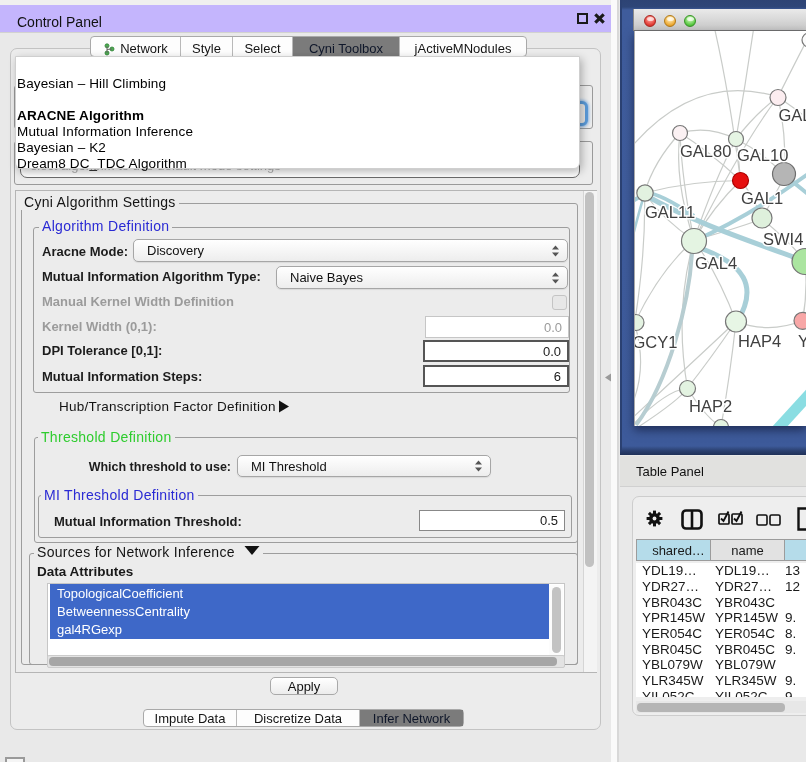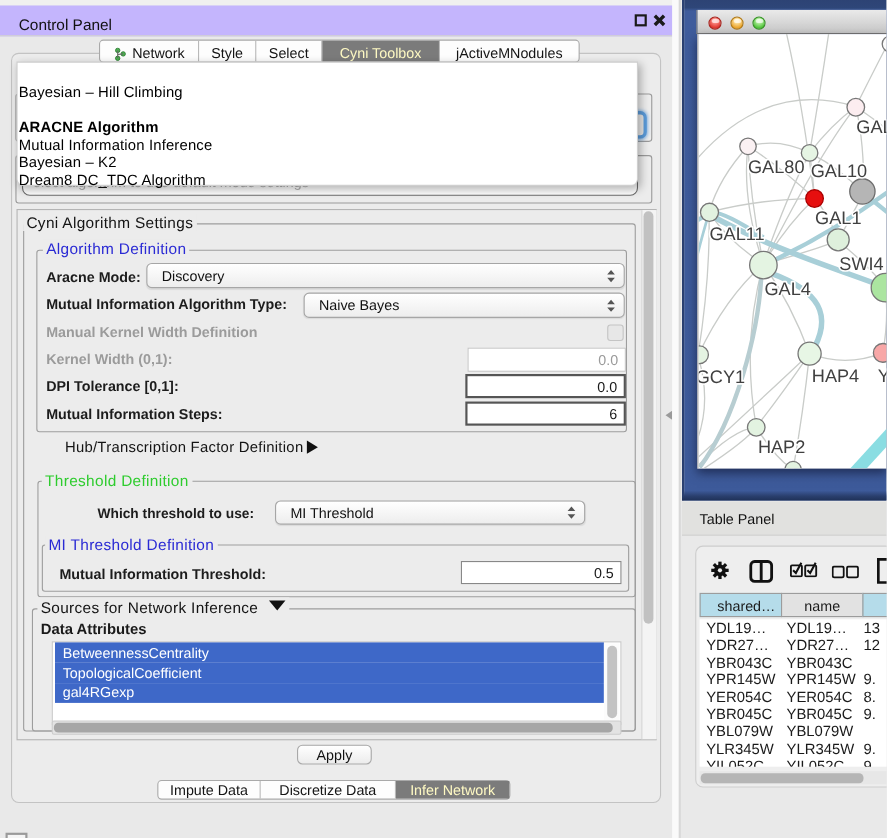--- a/index.html
+++ b/index.html
@@ -8,21 +8,21 @@
 .abs { position:absolute; }
 .bold { font-weight:bold; }
 
 #titlebar { left:0; top:5px; width:612px; height:28px; background:#c4b5fd; border-bottom:1px solid #d2d2d0; }
 #titlebar .t { position:absolute; left:17px; top:9px; font-size:14px; color:#111; }
 #sqbtn { left:577px; top:13px; width:11px; height:11px; border:2px solid #1a1a1a; background:transparent; }
 
 #tabbar { left:90px; top:36px; width:437px; height:21px; background:#fdfdfd; border:1px solid #a9a9a9; border-radius:4px; display:flex; }
 .tabseg { height:100%; display:flex; align-items:flex-end; justify-content:center; font-size:13px; color:#141414; border-right:1px solid #b9b9b9; }
 .tabseg:last-child { border-right:none; }
-.tabseg.sel { background:#7b7b7b; color:#fef9c3; }
+.tabseg.sel { background:#7b7b7b; color:#0f172a; }
 
 #container { left:10px; top:48px; width:591px; height:682px; background:#ececec; border:1px solid #c3c3c3; border-radius:7px; }
 
 #hidcombo { left:546px; top:101px; width:42px; height:25px; border:3px solid #5a9ad8; box-shadow:0 0 3px 1px #8cb8e6; border-radius:6px; background:#e4e4e4; }
 #hidgroupA { left:14px; top:85px; width:579px; height:44px; border:1px solid #9a9a9a; border-radius:3px; }
 #hidgroupB { left:14px; top:141px; width:579px; height:44px; border:1px solid #9a9a9a; border-radius:3px; }
 #hidwhite { left:20px; top:146px; width:560px; height:32px; border:1.5px solid #6b6b6b; border-radius:7px; background:#ffffff; }
 
 #scrollpanel { left:15px; top:190px; width:582px; height:483px; background:#ececec; border:1px solid #b5b5b5; }
 #vsb { left:583px; top:191px; width:14px; height:481px; background:#f4f4f4; border-left:1px solid #d5d5d5; }
@@ -134,36 +134,36 @@
 <div class="field" style="left:423px;top:365px;width:146px;height:22px;border:2px solid #555;">6</div>
 
 <div class="abs" style="left:37px;top:399px;font-size:13.5px;letter-spacing:0.25px;color:#141414;margin-left:22px;">Hub/Transcription Factor Definition</div>
 <svg class="abs" style="left:278px;top:400px" width="12" height="13" viewBox="0 0 12 13">
     <path d="M1 0.5 L11 6.5 L1 12.5 Z" fill="#111"></path>
   </svg>
 
 <div class="grp" style="left:34px;top:437px;width:544px;height:106px;"></div>
 <div class="grplabel" style="left:38px;top:429px;color:#2ecc2e;">Threshold Definition</div>
 <div class="row-label" style="left:60px;top:460px;width:171px;text-align:right;font-size:12.5px;">Which threshold to use:</div>
-<div class="combo" style="left:250px;top:455px;width:282px;height:22px;">MI Threshold<svg width="9" height="13" viewBox="0 0 9 13">
+<div class="combo" style="left:237px;top:455px;width:254px;height:22px;">MI Threshold<svg width="9" height="13" viewBox="0 0 9 13">
       <path d="M4.5 1 L8 5 L1 5 Z M4.5 12 L1 8 L8 8 Z" fill="#555"></path>
     </svg></div>
 <div class="grp" style="left:38px;top:495px;width:534px;height:43px;"></div>
 <div class="grplabel" style="left:41px;top:487px;color:#2a2ad4;">MI Threshold Definition</div>
 <div class="row-label" style="left:54px;top:514px;">Mutual Information Threshold:</div>
 <div class="field" style="left:419px;top:510px;width:146px;height:21px;border:1px solid #888;">0.5</div>
 
 <div class="grp" style="left:29px;top:553px;width:549px;height:112px;"></div>
 <div class="grplabel" style="left:34px;top:543px;color:#141414;">Sources for Network Inference <span style="display:inline-block;vertical-align:1px;margin-left:5px;"><svg width="16" height="11" viewBox="0 0 16 11">
         <path d="M0.5 1 L15.5 1 L8 10 Z" fill="#111"></path>
       </svg></span></div>
 <div class="abs bold" style="left:37px;top:564px;font-size:13.5px;">Data Attributes</div>
 <div class="abs" id="listbox">
+  <div class="li">TopologicalCoefficient</div>
   <div class="li">BetweennessCentrality</div>
-  <div class="li">TopologicalCoefficient</div>
   <div class="li">gal4RGexp</div>
   <div id="listvsb"></div>
   <div id="listvsbthumb"></div>
 </div>
 <div class="abs" id="hsb"></div>
 <div class="abs" id="hsbthumb"></div>
 
 <div class="abs" id="apply">Apply</div>
 <div class="abs" id="botbar">
   <div class="tabseg" style="width:93px;">Impute Data</div>

